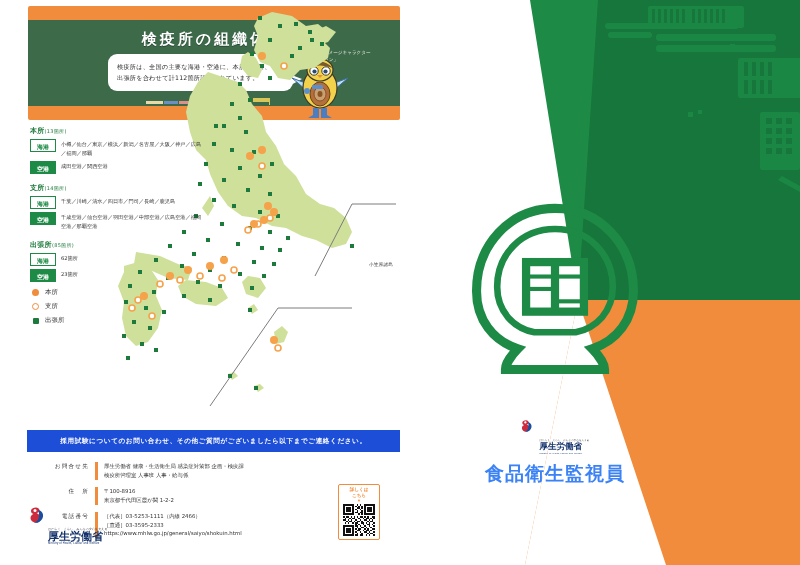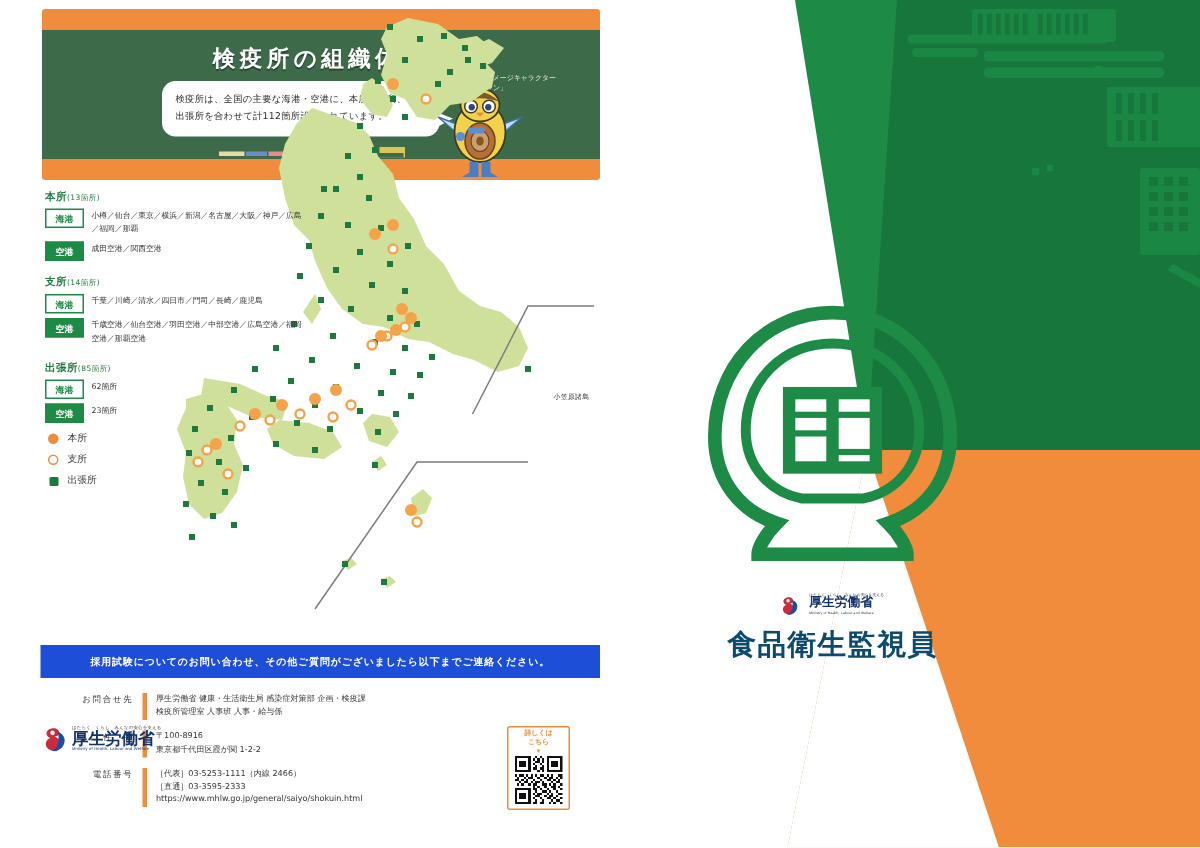--- a/index.html
+++ b/index.html
@@ -17,21 +17,21 @@
   .cover-orange{position:absolute;inset:0;}
   .cover svg{display:block;width:100%;height:100%;}
 
   .cover-center{
     position:absolute;left:30px;top:196px;width:190px;
     display:flex;flex-direction:column;align-items:center;
   }
   .emblem{width:42px;height:42px;}
   .mhlw-logo-right{margin-top:10px;display:flex;align-items:center;gap:3px;}
   .title-green{
-    margin-top:7px;font-size:19px;letter-spacing:1px;color:#0c4a6e;font-weight:bold;
+    margin-top:7px;font-size:19px;letter-spacing:1px;color:#3b82f6;font-weight:bold;
     font-family:Liberation Serif, serif;white-space:nowrap;
   }
   .title-white{
     position:absolute;left:180px;top:268px;font-size:19px;letter-spacing:1.5px;
     color:#ffffff;font-weight:bold;white-space:nowrap;
     font-family:"DejaVu Sans","Liberation Sans",sans-serif;
   }
 
   
   .page-left{position:absolute;left:0;top:0;width:430px;height:565px;background:#fff;}
@@ -117,21 +117,21 @@
     position:absolute;left:338px;top:484px;width:42px;border:1px solid #f08c3c;background:#fff;
     padding:2px 2px 3px;box-sizing:border-box;text-align:center;border-radius:2px;
   }
   .qr-box .qr-t{font-size:4.6px;color:#f08c3c;font-weight:bold;line-height:1.35;
     font-family:"DejaVu Sans","Liberation Sans",sans-serif;}
   .qr-box .qr-a{font-size:4px;color:#f08c3c;line-height:1;}
   .qr-img{width:32px;height:32px;margin:1px auto 0;display:block;}
 
   
   .mh-mark{width:17px;height:17px;flex:0 0 auto;}
-  .mh-txt{margin-left:3px;}
+  .mh-txt{margin-left:3px;margin-top:44px;}
   .mh-tag{font-size:2.9px;color:#333;letter-spacing:.2px;line-height:1;
     font-family:"DejaVu Sans","Liberation Sans",sans-serif;}
   .mh-name{font-size:11px;font-weight:bold;color:#13326b;letter-spacing:0;line-height:1.12;
     font-family:"DejaVu Sans","Liberation Sans",sans-serif;}
   .mh-en{font-size:2.7px;color:#13326b;letter-spacing:.15px;line-height:1;
     font-family:"Liberation Sans",sans-serif;}
   .mh-small .mh-mark{width:13px;height:13px;}
   .mh-small .mh-name{font-size:8.5px;}
   .mh-small .mh-tag{font-size:2.4px;}
   .mh-small .mh-en{font-size:2.2px;}

